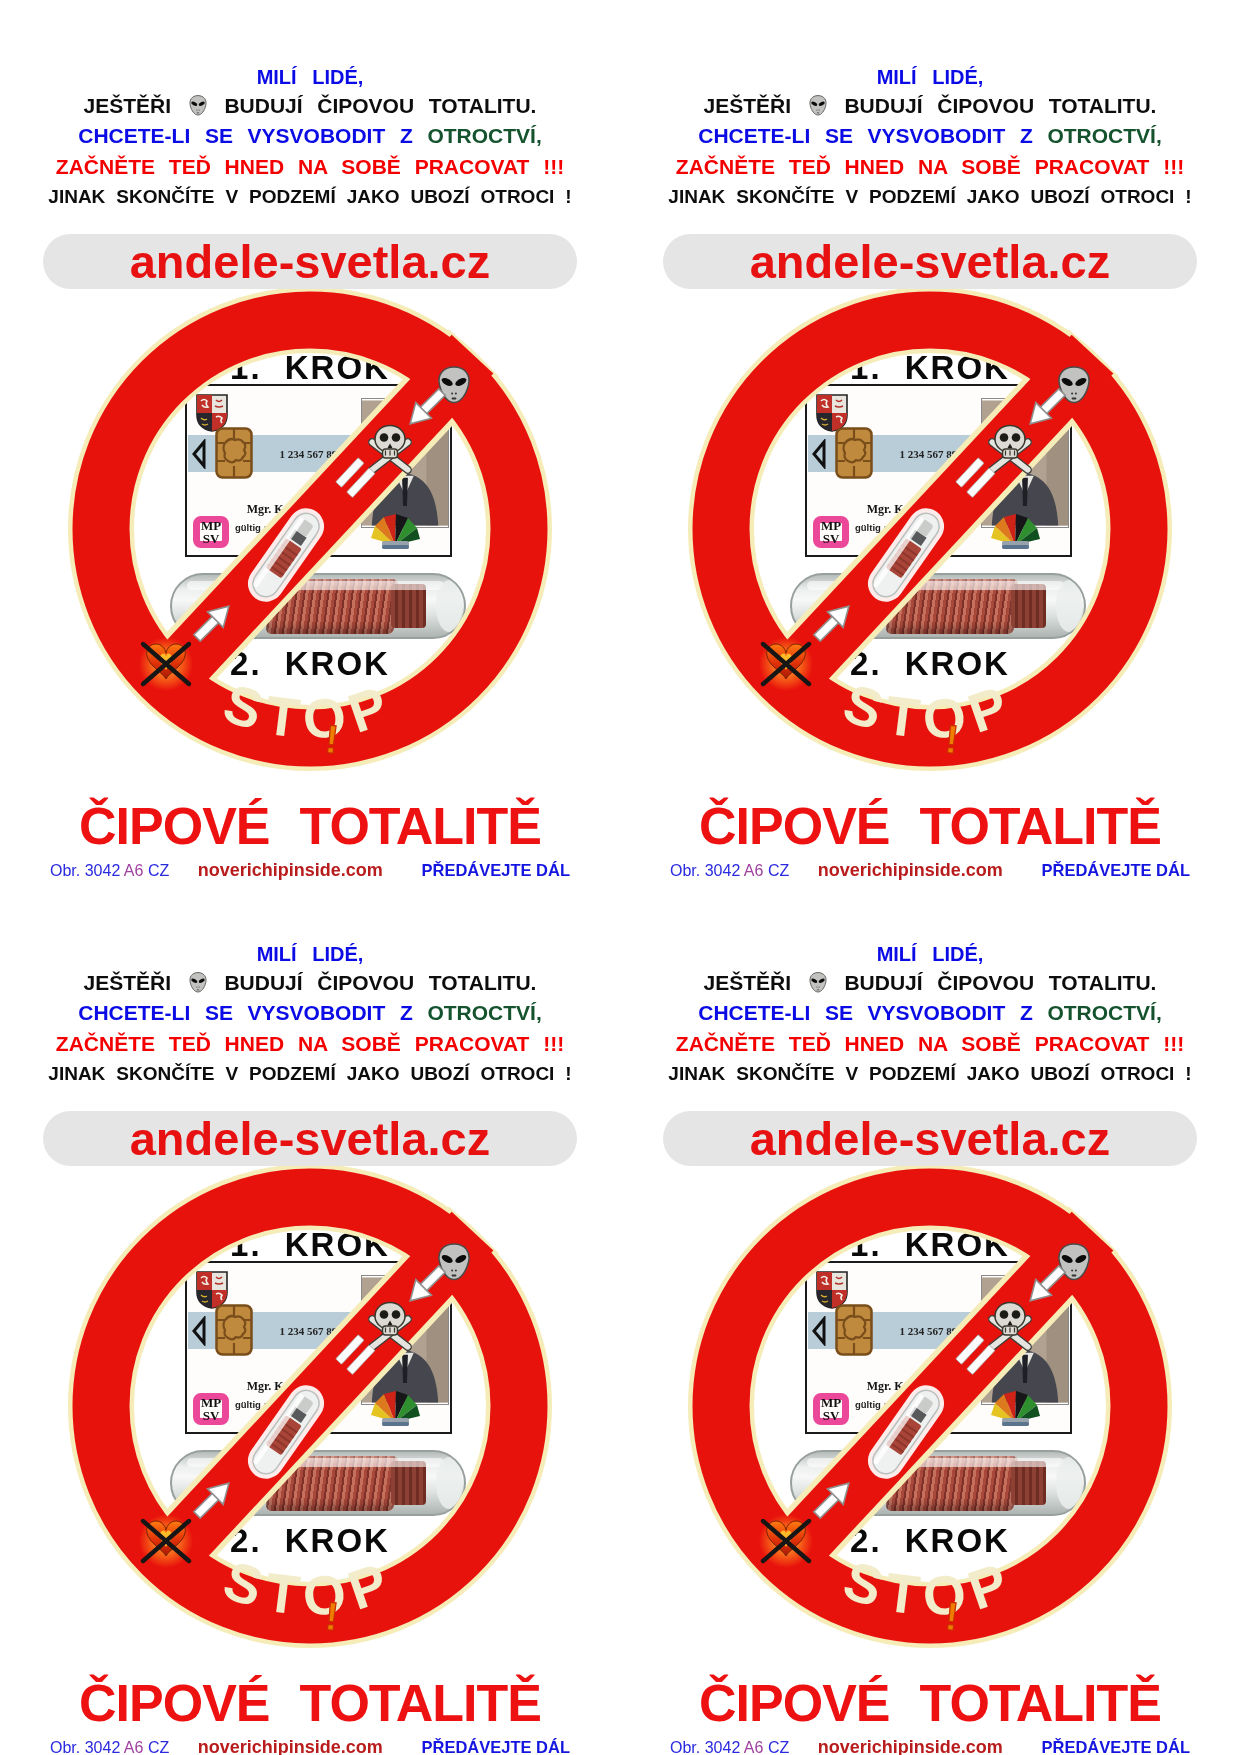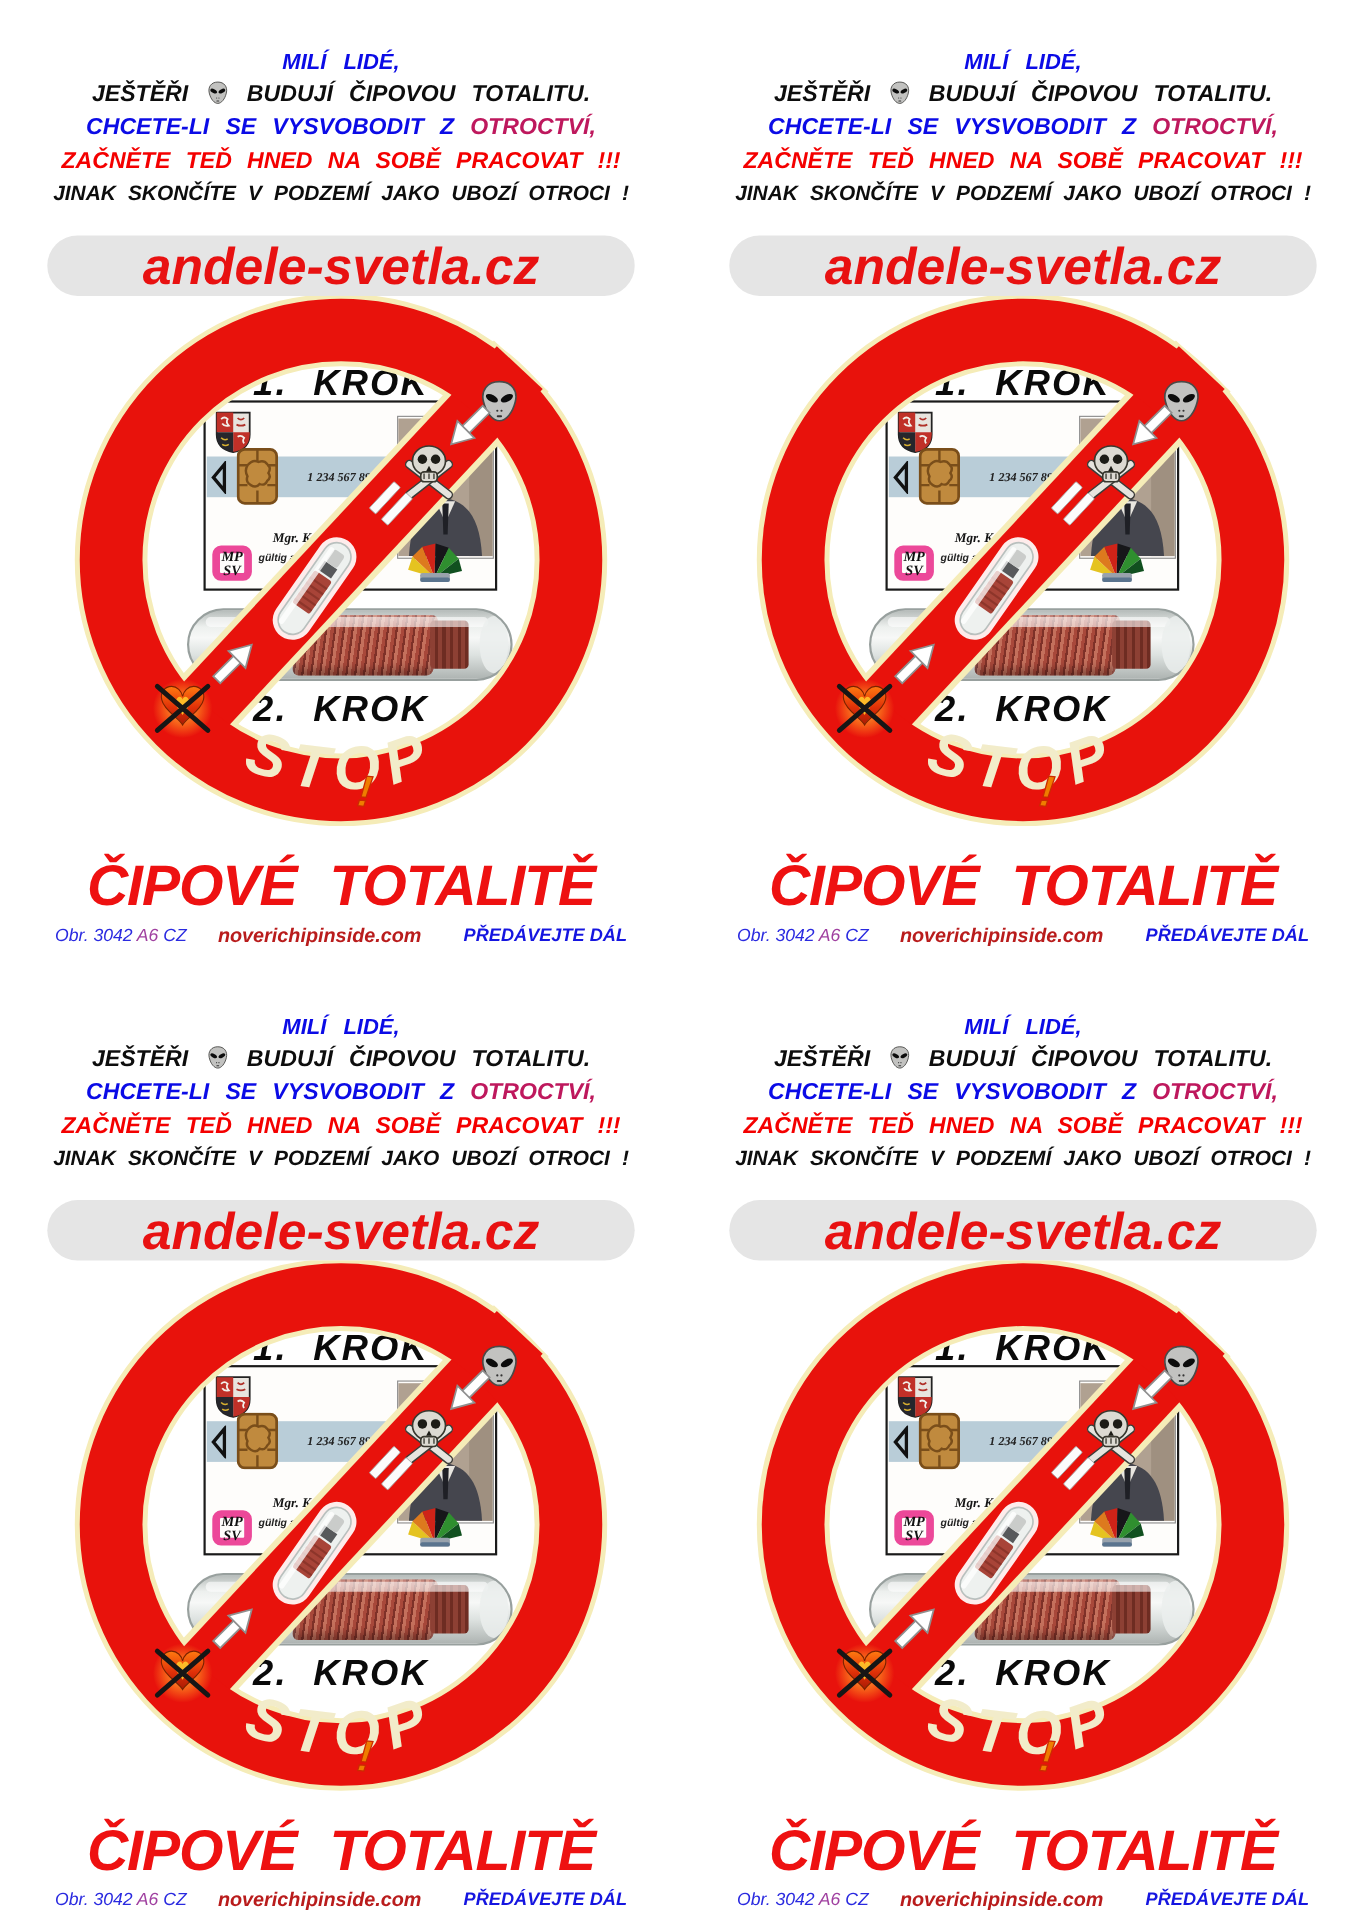--- a/index.html
+++ b/index.html
@@ -1,24 +1,24 @@
 <!DOCTYPE html>
 <html><head>
 <meta charset="utf-8">
 <style>
   html,body{margin:0;padding:0;background:#fff;}
   #page{width:1240px;height:1755px;background:#fff;display:grid;
         grid-template-columns:620px 620px;grid-template-rows:877px 878px;overflow:hidden;}
-  .flyer{width:580px;margin:0 auto;padding-top:44px;text-align:center;
-         font-family:"Liberation Sans",sans-serif;font-weight:bold;box-sizing:border-box;font-style:italic;}
+  .flyer{width:580px;margin:0 auto;padding-top:64px;text-align:center;
+         font-family:"Liberation Sans",sans-serif;font-weight:bold;box-sizing:border-box;}
   .hline{white-space:nowrap;}
   .h1{color:#0b0be6;font-size:20px;line-height:26px;word-spacing:.5em;}
   .h2{color:#0d0d0d;font-size:21px;line-height:31px;word-spacing:.42em;}
   .h3{font-size:21px;line-height:30px;word-spacing:.42em;}
-  .h3 .blue{color:#0b0be6;} .h3 .black{color:#be185d;}
+  .h3 .blue{color:#0b0be6;} .h3 .black{color:#14532d;}
   .h4{color:#f40000;font-size:21px;line-height:31px;word-spacing:.38em;}
   .h5{color:#0d0d0d;font-size:19px;line-height:30px;word-spacing:.3em;}
   .alien-sm{width:20px;height:24px;vertical-align:-4px;margin:0 2px;}
   .webbox{margin:22px auto 0;width:534px;height:55px;background:#e5e5e5;border-radius:28px;
           display:flex;align-items:center;justify-content:center;}
   .webbox span{color:#e81111;font-size:47px;letter-spacing:0;white-space:nowrap;}
 
   .sign{position:relative;width:560px;height:486px;margin:0 auto;}
   .krok{position:absolute;left:0;width:100%;color:#0a0a0a;font-size:33px;
         letter-spacing:2px;word-spacing:12px;}

